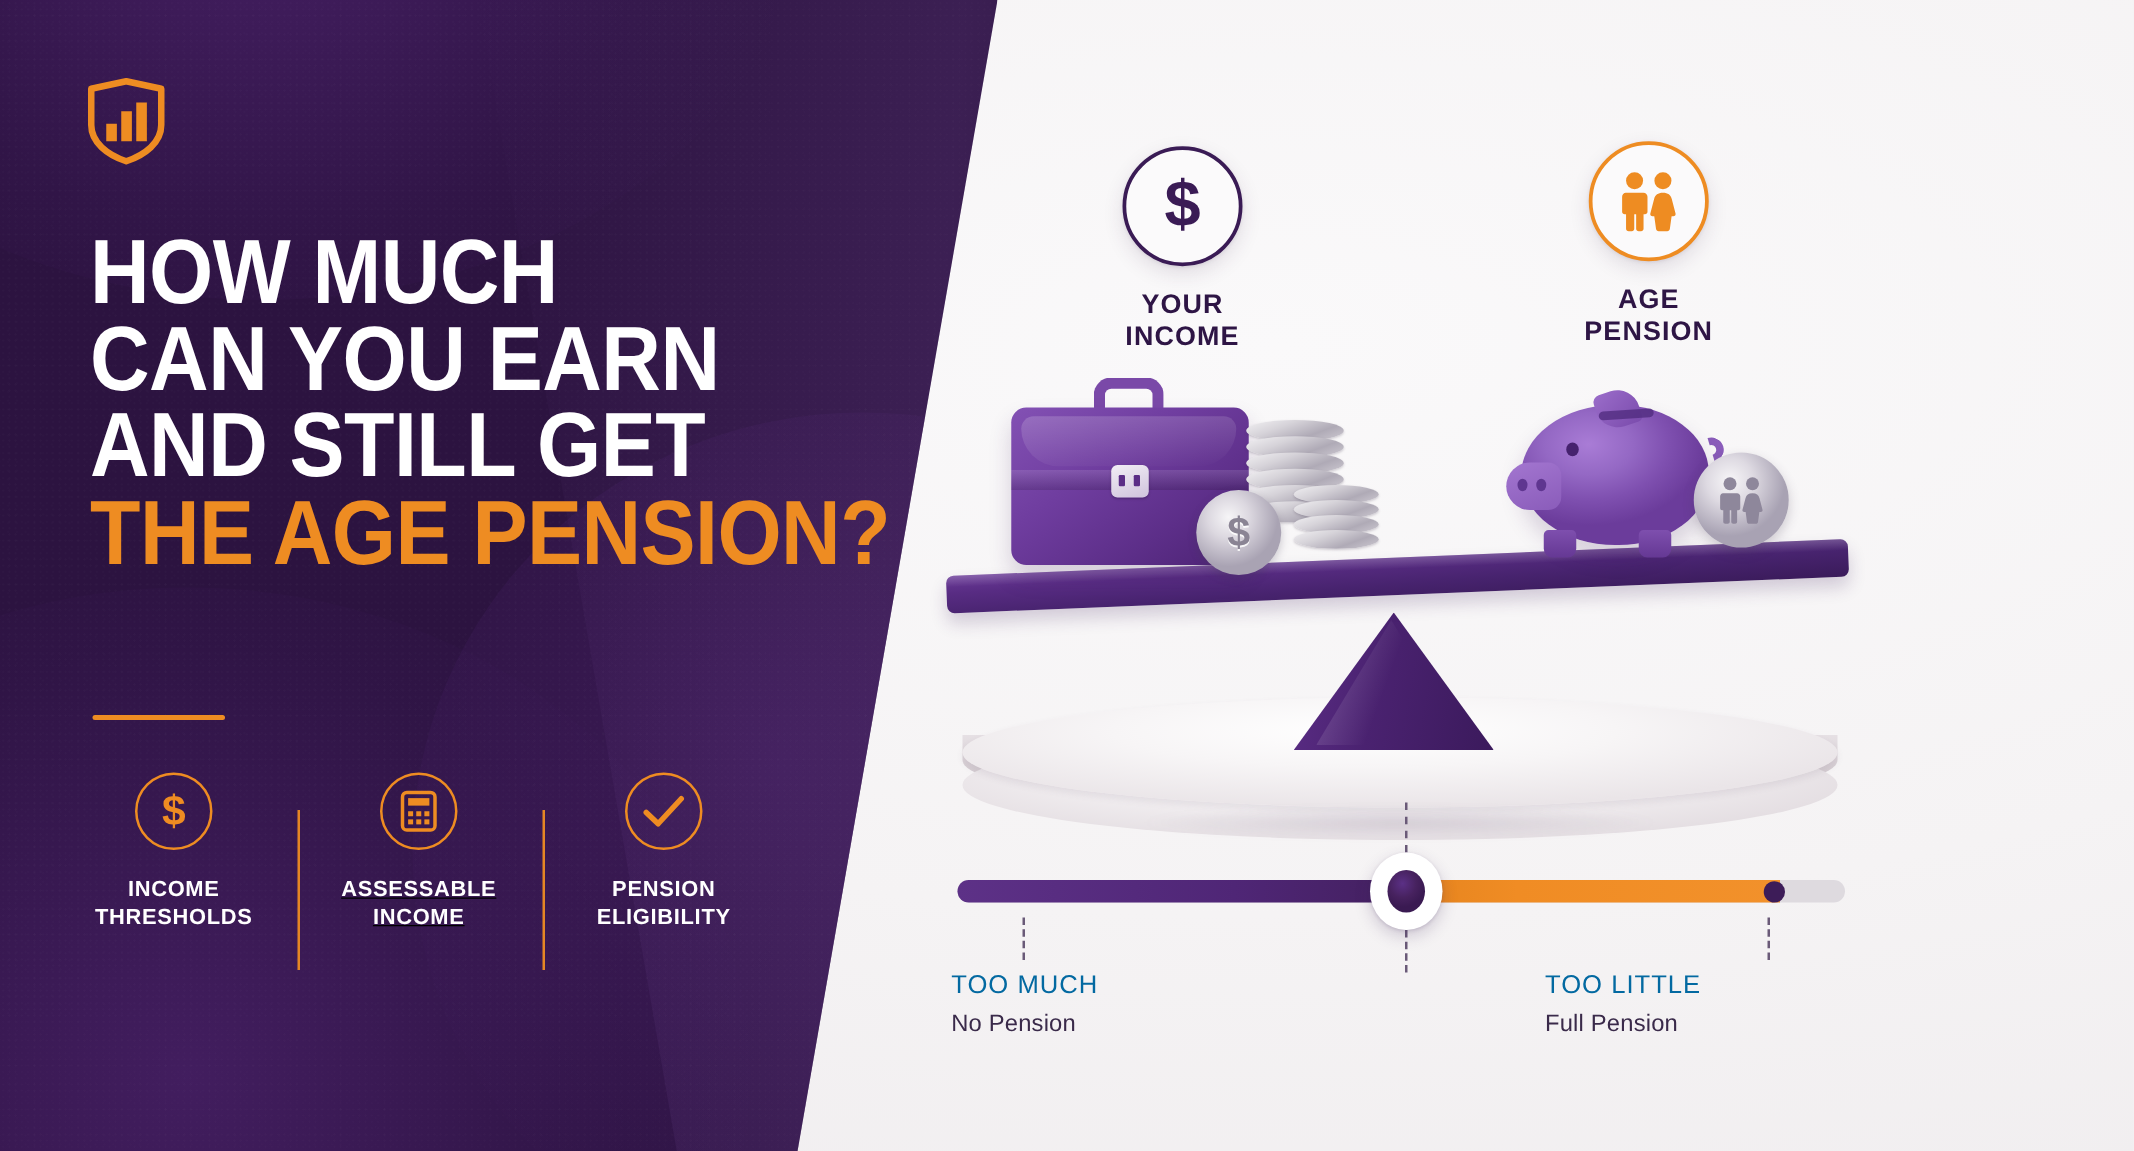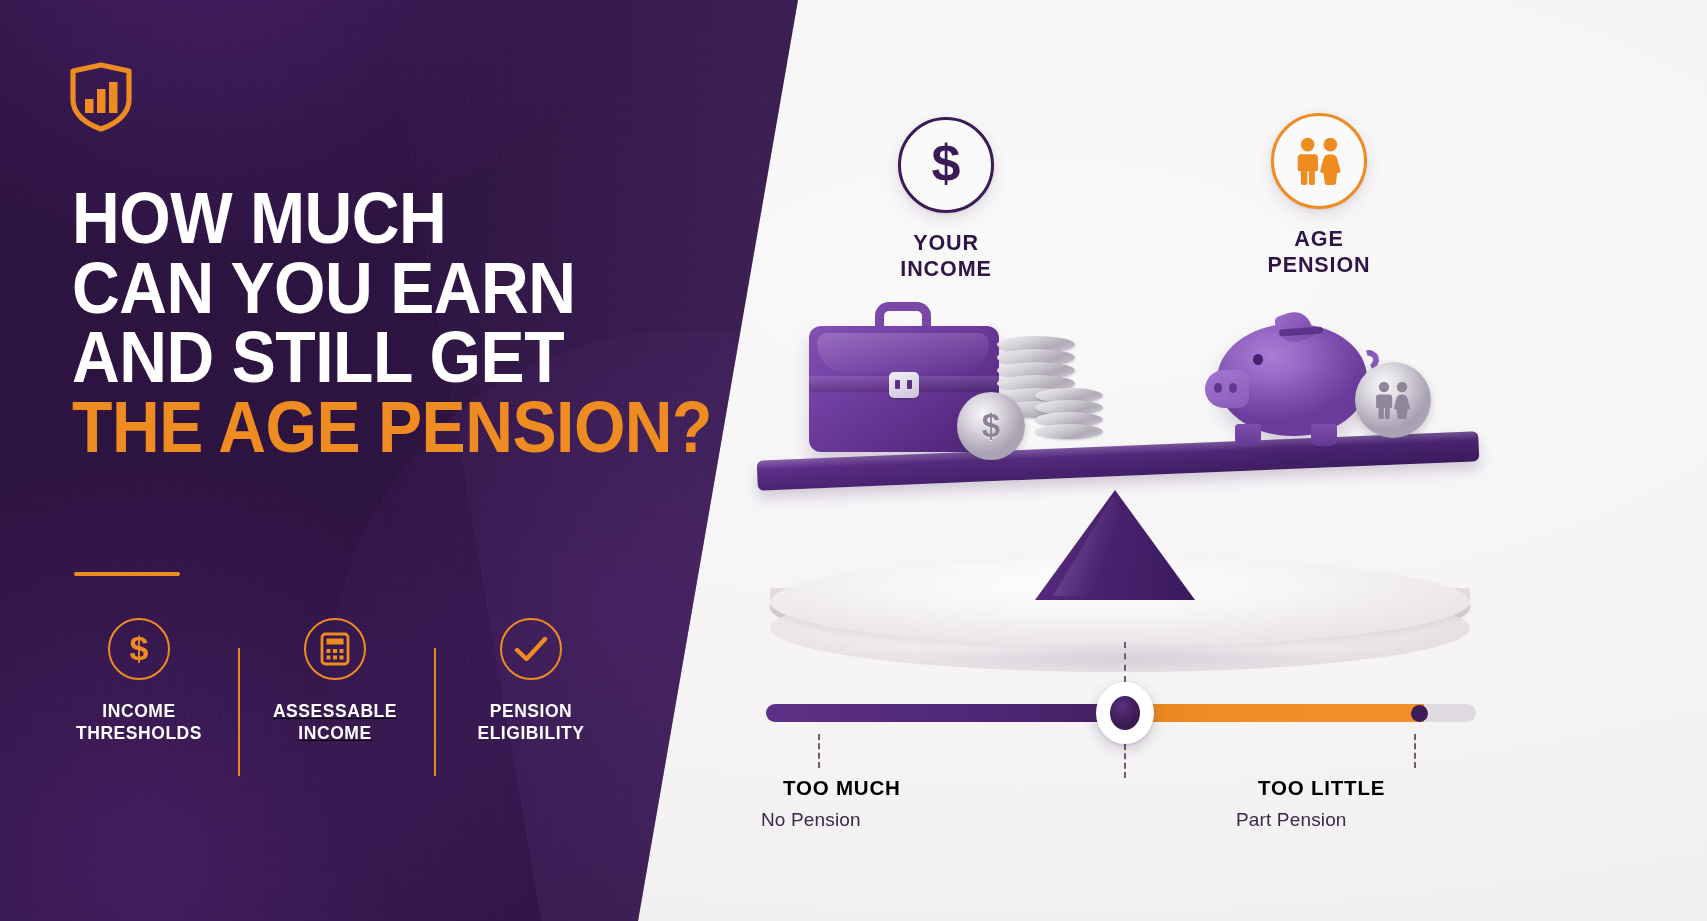--- a/index.html
+++ b/index.html
@@ -326,22 +326,22 @@
     border-left:2.5px dashed #6A5A78;
   }
   .dash-down {
     position:absolute; width:0; height:34px;
     border-left:2.5px dashed #6A5A78;
   }
 
   .slabels { position:absolute; left:0; top:86px; width:710px; height:90px; }
   .slabel { position:absolute; width:240px; }
   .slabel-title {
-    font-size:20.5px; font-weight:bold; letter-spacing:.8px;
-    color:#000000; text-transform:uppercase;margin-left:22px;
+    font-size:20.5px; font-weight:normal; letter-spacing:.8px;
+    color:#0369a1; text-transform:uppercase;
   }
   .slabel-sub {
     margin-top:9px; font-size:19px; color:#3A2A4A; letter-spacing:.15px;
   }
   .sl-left   { left:-5px;  text-align:left; }
   .sl-center { left:235px; text-align:center; }
   .sl-right  { left:470px; }
 </style>
 </head>
 <body>
@@ -455,21 +455,21 @@
       <div class="handle-dot"></div>
     </div>
 
     <div class="slabels">
       <div class="slabel sl-left">
         <div class="slabel-title">TOO MUCH</div>
         <div class="slabel-sub">No Pension</div>
       </div>
       <div class="slabel sl-right">
         <div class="slabel-title">TOO LITTLE</div>
-        <div class="slabel-sub">Part Pension</div>
+        <div class="slabel-sub">Full Pension</div>
       </div>
     </div>
   </div>
 
   <div class="left-panel">
     <div class="lp-glow-a"></div>
     <div class="lp-glow-b"></div>
     <div class="lp-glow-c"></div>
     <div class="lp-diag-sheen"></div>
     <div class="lp-noise"></div>

